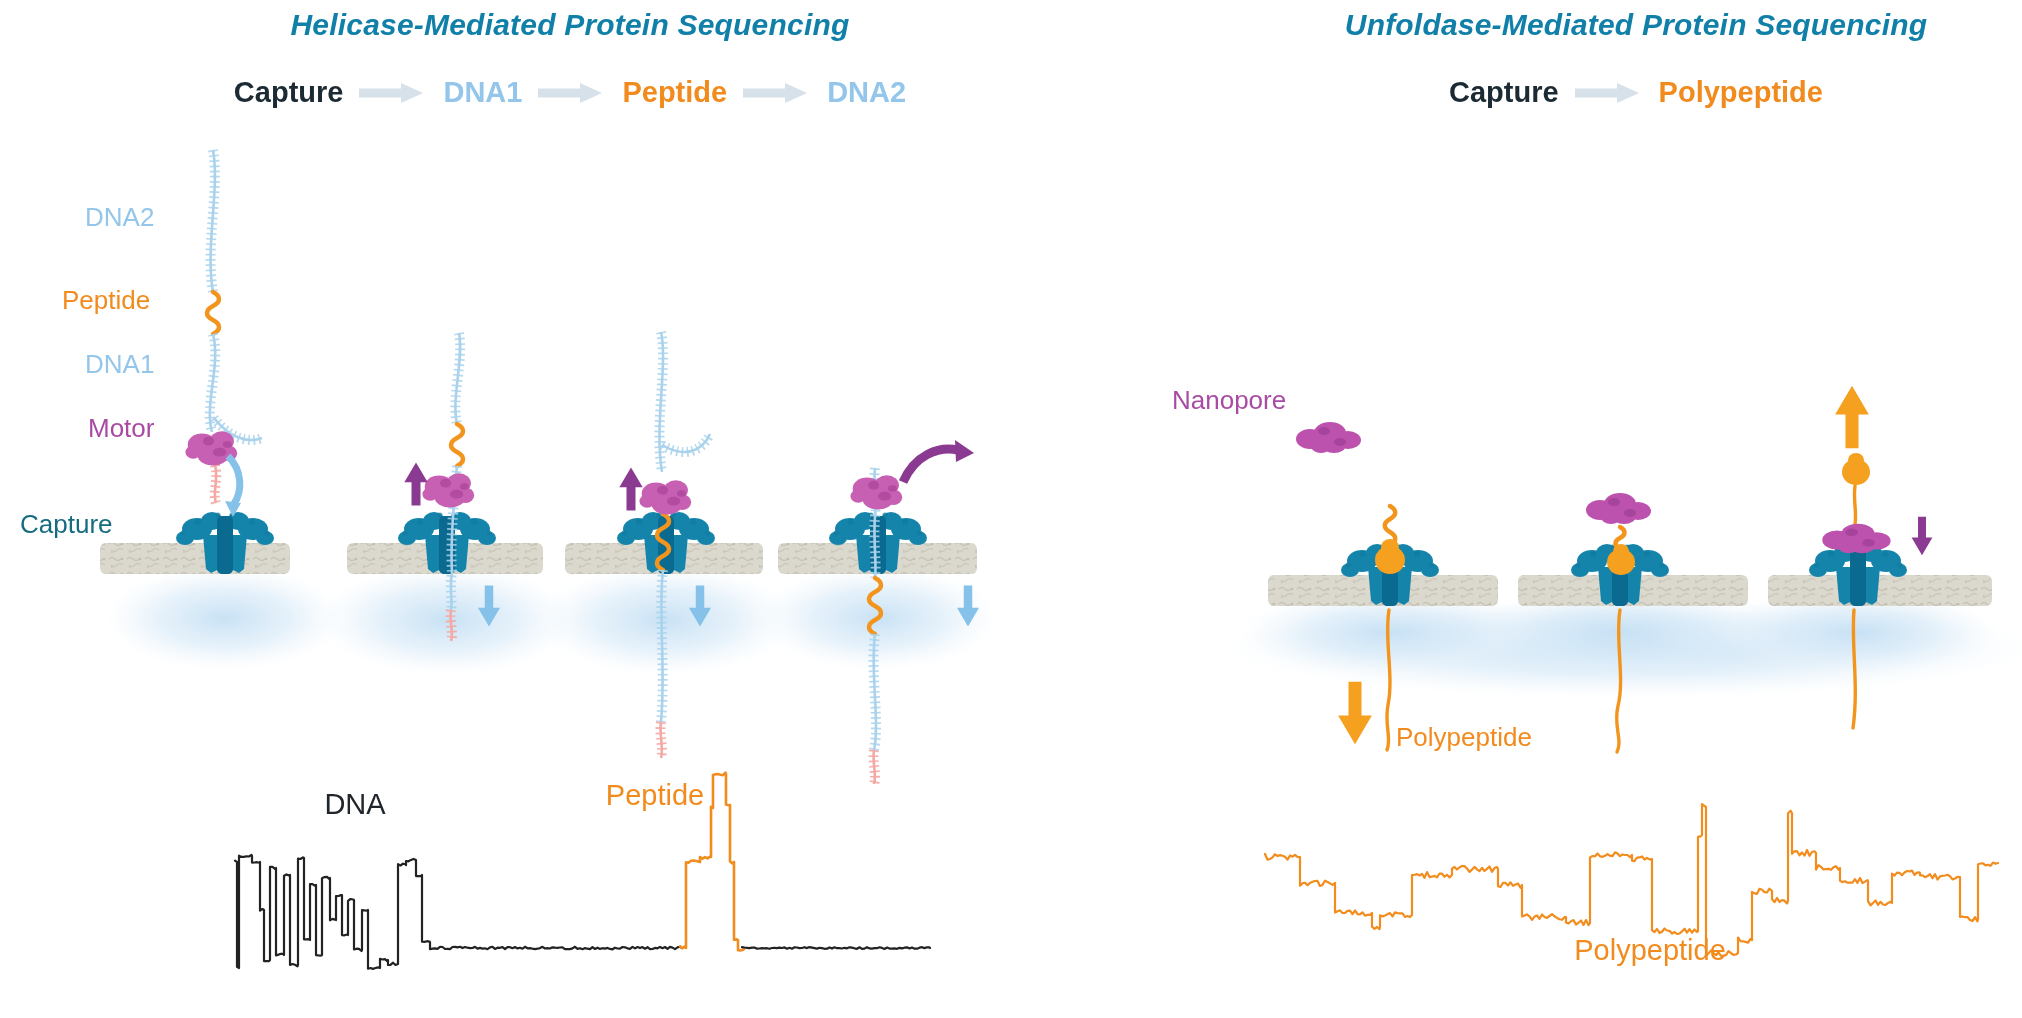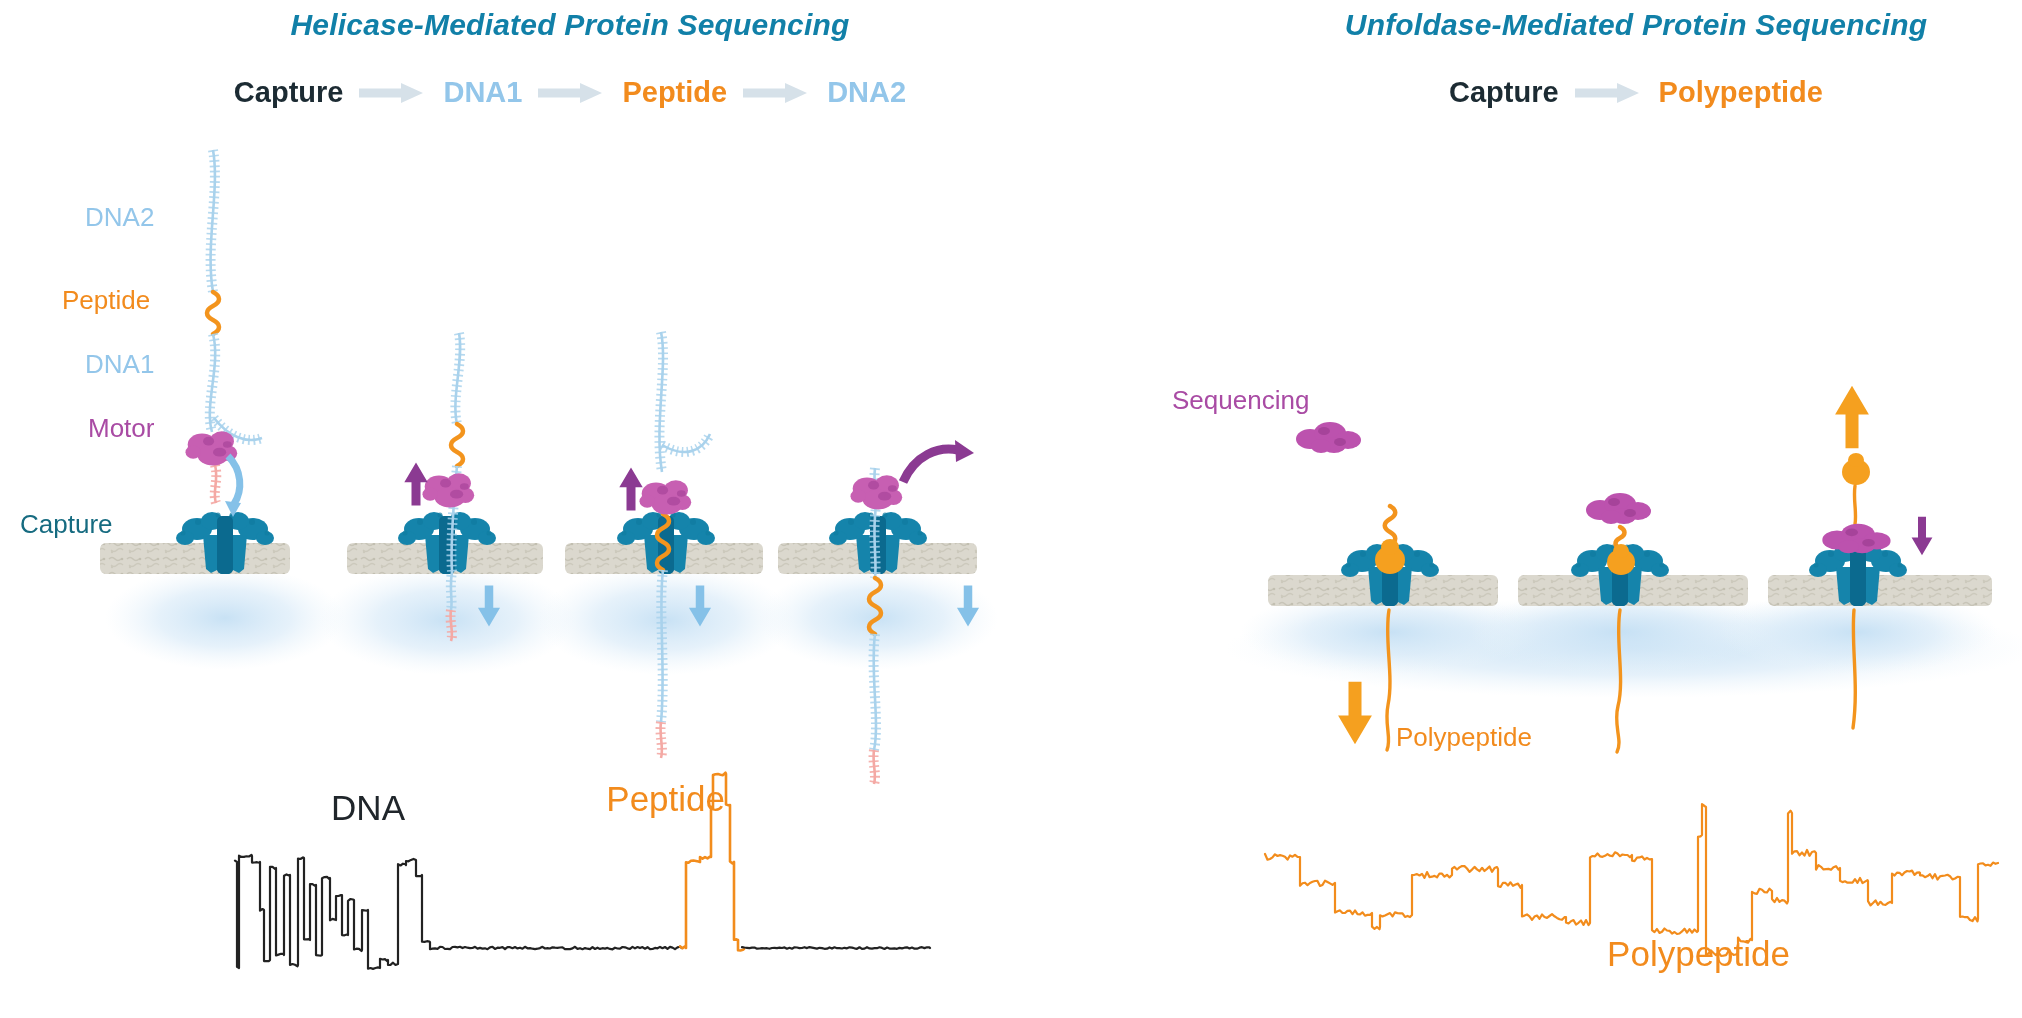--- a/index.html
+++ b/index.html
@@ -4,21 +4,21 @@
 <style>
   html,body{margin:0;padding:0;background:#fff;}
   body{width:2022px;height:1018px;font-family:"Liberation Sans",sans-serif;overflow:hidden;}
   .canvas{position:relative;width:2022px;height:1018px;background:#fff;}
   .abs{position:absolute;}
   .title{font-size:30px;font-weight:bold;font-style:italic;color:#1180A8;text-align:center;letter-spacing:.2px;}
   .flow{display:flex;align-items:center;justify-content:center;gap:16px;font-size:29px;font-weight:bold;}
   .c-dark{color:#1C2B33}.c-blue{color:#93C6EA}.c-orange{color:#F28B1D}
   .lbl{font-size:26px;white-space:nowrap;}
   .l-blue{color:#93C6EA}.l-orange{color:#F28B1D}.l-purple{color:#A94BA4}.l-teal{color:#166B80}
-  .tr-lbl{font-size:35px;text-align:right;white-space:nowrap;}
+  .tr-lbl{font-size:29px;text-align:center;white-space:nowrap;}
   .tr-dark{color:#20262B}
   svg.layer{position:absolute;overflow:visible;}
   .dna{stroke:#A9D2EC;stroke-width:2.6;fill:none;}
   .dnah{stroke:#A9D2EC;stroke-width:10;fill:none;stroke-dasharray:1.7 3.5;opacity:.85;}
   .pink{stroke:#F4A9A4;stroke-width:2.6;fill:none;}
   .pinkh{stroke:#F4A9A4;stroke-width:10;fill:none;stroke-dasharray:1.7 3.5;opacity:.9;}
   .pep{stroke:#F3941D;stroke-width:4.5;fill:none;stroke-linecap:round;}
   .thr{stroke:#F3941D;stroke-width:3.4;fill:none;stroke-linecap:round;}
   .blob{fill:#F5A01F;}
   polyline{fill:none;stroke-linejoin:round;stroke-linecap:round;}
@@ -251,21 +251,21 @@
       <ellipse class="blob" cx="1856" cy="460" rx="8" ry="7"></ellipse>
       <path class="thr" d="M1855,486 C1853,500 1857,512 1855,524"></path>
       <use href="#unfoldase" transform="translate(1858,539) scale(1.05,0.95)"></use>
       <use href="#arrow" transform="translate(1922,536) rotate(180) scale(0.8)" fill="#8B3A92"></use>
       <path class="thr" d="M1854,610 C1851,645 1859,685 1853,728"></path>
     </g>
 
     <use href="#arrow" transform="translate(1355,713) rotate(180) scale(1.3)" fill="#F5A01F"></use>
   </svg>
 
-  <div class="abs lbl l-purple" style="left:1172px;top:385px">Sequencing</div>
+  <div class="abs lbl l-purple" style="left:1172px;top:385px">Nanopore</div>
   <div class="abs lbl l-orange" style="left:1396px;top:722px">Polypeptide</div>
 
   <svg class="layer" style="left:1260px;top:795px" width="740" height="175" viewBox="0 0 740 175">
     <polyline class="tl-orange2" points="5.0,59.0 7.5,64.7 10.0,64.0 12.5,62.4 15.0,59.3 17.5,61.0 20.0,60.1 22.5,60.7 25.0,61.7 27.5,64.6 30.0,60.5 32.5,61.7 35.0,59.8 37.5,61.8 40,62 40.0,90.8 42.5,88.3 45.0,87.7 47.5,90.1 50.0,88.0 52.5,86.8 55.0,86.0 57.5,85.9 60.0,90.9 62.5,89.9 65.0,85.7 67.5,87.0 70.0,88.4 72.5,89.9 75,88 75.0,117.6 77.5,116.2 80.0,115.4 82.5,118.0 85.0,118.0 87.5,115.8 90.0,115.7 92.5,119.2 95.0,115.5 97.5,119.1 100.0,119.3 102.5,117.3 105.0,120.7 107.5,119.9 110.0,119.9 112,118 112.0,131.7 114.5,133.8 117.0,132.0 119.5,134.3 120,132 120.0,120.3 122.5,121.4 125.0,120.5 127.5,119.3 130.0,118.1 132.5,121.4 135.0,117.4 137.5,118.1 140.0,118.4 142.5,118.4 145.0,121.9 147.5,120.9 150.0,122.1 152,120 152.0,80.1 154.5,79.8 157.0,79.1 159.5,80.5 162.0,78.8 164.5,82.9 167.0,77.1 169.5,82.1 172.0,81.7 174.5,80.9 177.0,82.3 179.5,78.5 182.0,78.7 184.5,81.7 187.0,79.8 189.5,82.4 192,80 192.0,73.6 194.5,72.0 197.0,74.5 199.5,72.4 202.0,71.0 204.5,71.1 207.0,73.5 209.5,76.9 212.0,74.6 214.5,71.9 217.0,74.4 219.5,76.2 222.0,72.8 224.5,76.0 227.0,73.9 229.5,71.5 232.0,76.8 234.5,73.1 237.0,72.1 238,74 238.0,91.1 240.5,92.0 243.0,87.8 245.5,87.9 248.0,90.5 250.5,87.3 253.0,90.8 255.5,89.5 258.0,88.6 260.5,92.8 262,90 262.0,121.5 264.5,120.6 267.0,119.4 269.5,121.4 272.0,124.9 274.5,121.6 277.0,120.5 279.5,123.8 282.0,119.5 284.5,122.0 287.0,122.9 289.5,121.0 292.0,119.2 294.5,121.3 297.0,122.9 299.5,124.2 302.0,124.8 304.5,122.2 306,122 306.0,127.5 308.5,128.5 311.0,126.2 313.5,125.1 316.0,129.5 318.5,127.8 321.0,125.5 323.5,129.9 326.0,125.1 328.5,130.0 330,128 330.0,62.4 332.5,61.0 335.0,61.3 337.5,58.5 340.0,61.3 342.5,61.8 345.0,60.8 347.5,59.1 350.0,60.7 352.5,61.1 355.0,57.3 357.5,58.6 360.0,61.2 362.5,59.5 365.0,60.0 367.5,60.0 370.0,62.3 372,60 372.0,65.6 374.5,66.1 377.0,62.7 379.5,62.4 382.0,61.4 384.5,64.5 387.0,62.9 389.5,64.4 392,64 392.0,135.1 394.5,137.1 397.0,134.0 399.5,137.9 402.0,136.7 404.5,133.5 407.0,135.5 409.5,135.8 412.0,138.6 414.5,137.0 417.0,139.0 419.5,138.5 422.0,136.4 424.5,133.7 427.0,137.6 429.5,134.2 432.0,137.7 434.5,134.5 437.0,137.0 438,136 438.0,41.9 440.5,41.4 442,40 442.0,9.2 444.5,11.0 446,12 446.0,160.3 448.5,158.4 451.0,155.4 453.5,158.0 456.0,160.2 458.5,157.3 461.0,160.8 463.5,160.6 466.0,160.1 468.5,156.1 471.0,158.2 473.5,159.8 476.0,159.5 478,158 478.0,142.5 480.5,146.1 483.0,146.3 485.5,146.9 488.0,147.7 490.5,143.9 492,145 492.0,96.9 494.5,98.4 497.0,98.8 499.5,93.8 502.0,94.7 504.5,97.1 507.0,97.5 509.5,93.7 512,96 512.0,104.0 514.5,107.1 517.0,103.0 519.5,106.9 522.0,105.2 524.5,105.7 527.0,108.5 528,106 528.0,18.4 530.5,15.7 532,18 532.0,58.8 534.5,56.3 537.0,56.1 539.5,60.3 542.0,57.5 544.5,60.6 547.0,55.0 549.5,60.8 552.0,57.0 554.5,56.3 556,58 556.0,74.6 558.5,70.1 561.0,71.8 563.5,74.4 566.0,74.1 568.5,73.9 571.0,74.8 573.5,72.3 576.0,71.2 578.5,74.7 580,73 580.0,85.7 582.5,87.1 585.0,86.3 587.5,87.7 590.0,87.5 592.5,87.7 595.0,84.1 597.5,87.8 600.0,83.0 602.5,88.1 605.0,86.6 607.5,85.1 608,86 608.0,106.1 610.5,110.4 613.0,108.0 615.5,105.4 618.0,109.9 620.5,106.8 623.0,109.5 625.5,109.8 628.0,108.0 630.5,106.8 632,108 632.0,78.7 634.5,80.5 637.0,77.6 639.5,77.8 642.0,80.2 644.5,77.5 647.0,76.0 649.5,76.5 652.0,75.6 654.5,79.9 657.0,77.7 659.5,77.3 660,78 660.0,80.3 662.5,80.3 665.0,82.2 667.5,81.1 670.0,79.2 672.5,83.3 675.0,79.1 677.5,84.6 680.0,81.4 682.5,80.8 685.0,80.5 687.5,79.8 690.0,81.3 692.5,84.4 695.0,83.5 697.5,81.8 700,82 700.0,121.8 702.5,121.5 705.0,122.2 707.5,122.0 710.0,125.0 712.5,126.1 715.0,122.1 717.5,126.4 718,124 718.0,69.2 720.5,68.5 723.0,68.3 725.5,70.4 728.0,69.8 730.5,70.8 733.0,67.6 735.5,68.8 738,68"></polyline>
   </svg>
   <div class="abs tr-lbl l-orange" style="left:1510px;top:934px;width:280px">Polypeptide</div>
 
 </div>
 
 </body></html>

